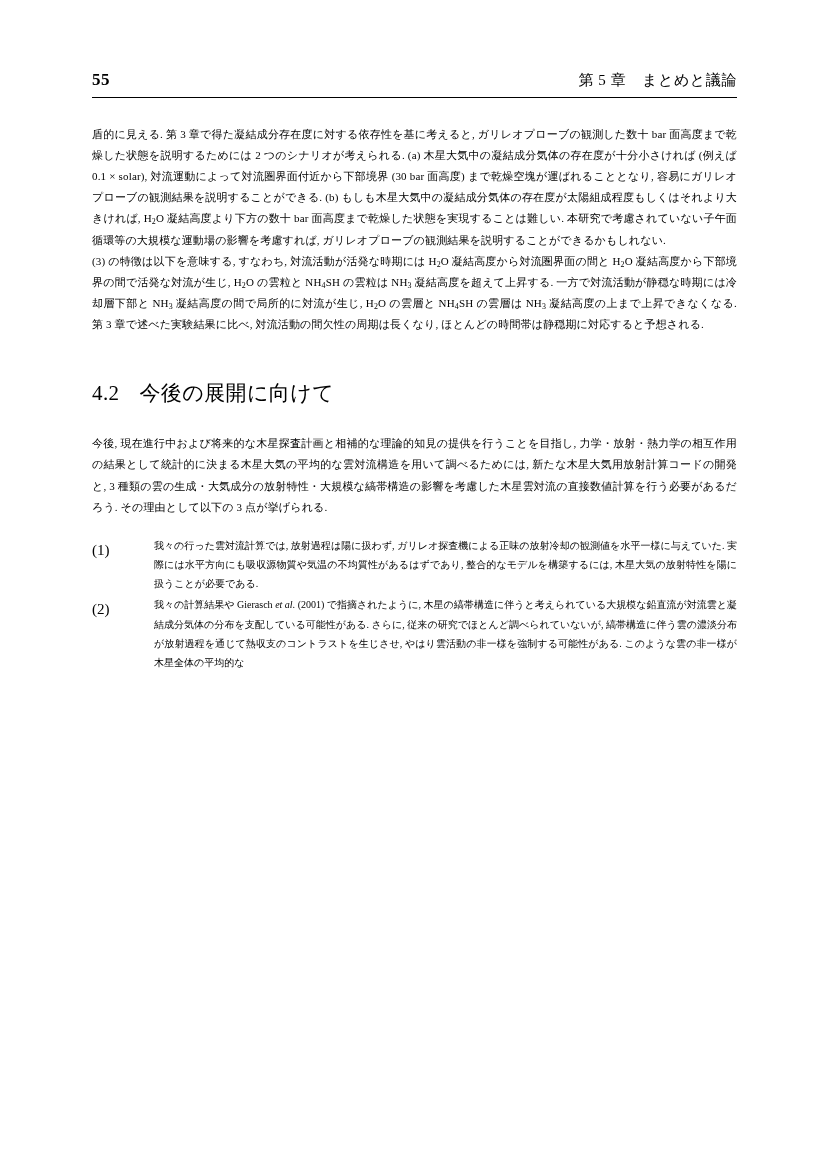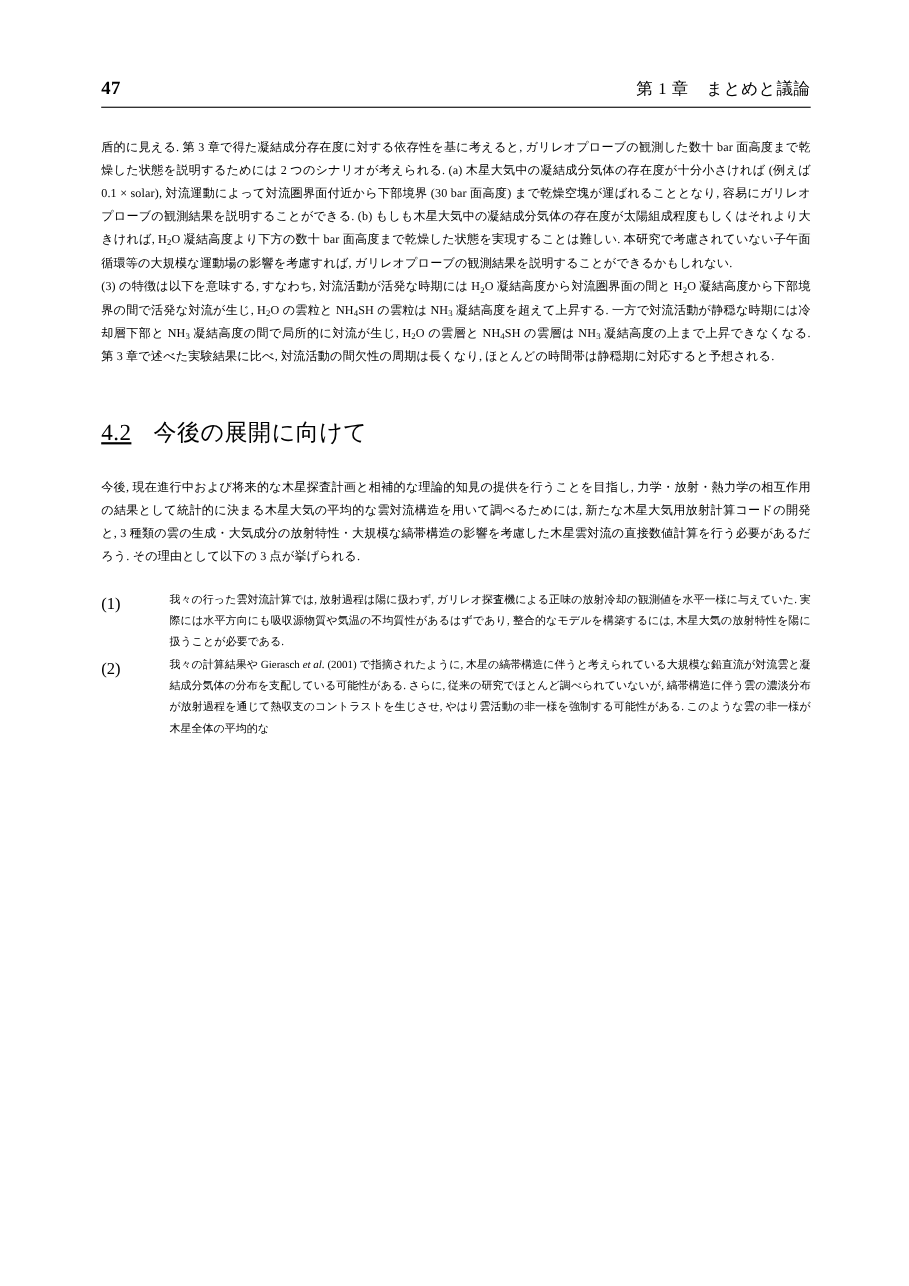--- a/index.html
+++ b/index.html
@@ -56,21 +56,20 @@
   .para + .para {
   }
   h2.section {
     font-size: 21px;
     font-weight: normal;
     margin: 44px 0 26px 0;
     letter-spacing: 0.4px;
   }
   h2.section .num {
     margin-right: 20px;
-    text-decoration: underline;
   }
   .listblock {
     margin-top: 18px;
   }
   .listitem {
     display: flex;
     align-items: flex-start;
     margin-bottom: 2px;
   }
   .listitem .marker {
@@ -94,22 +93,22 @@
     font-style: italic;
   }
 </style>
 </head>
 <body>
 
 <div class="page">
   <div class="content">
 
     <div class="header">
-      <span class="pageno">47</span>
-      <span class="chaptitle">第 1 章　まとめと議論</span>
+      <span class="pageno">55</span>
+      <span class="chaptitle">第 5 章　まとめと議論</span>
     </div>
 
     <p class="para">盾的に見える. 第 3 章で得た凝結成分存在度に対する依存性を基に考えると, ガリレオプローブの観測した数十 bar 面高度まで乾燥した状態を説明するためには 2 つのシナリオが考えられる. (a) 木星大気中の凝結成分気体の存在度が十分小さければ (例えば 0.1 × solar), 対流運動によって対流圏界面付近から下部境界 (30 bar 面高度) まで乾燥空塊が運ばれることとなり, 容易にガリレオプローブの観測結果を説明することができる. (b) もしも木星大気中の凝結成分気体の存在度が太陽組成程度もしくはそれより大きければ, H<span class="sub">2</span>O 凝結高度より下方の数十 bar 面高度まで乾燥した状態を実現することは難しい. 本研究で考慮されていない子午面循環等の大規模な運動場の影響を考慮すれば, ガリレオプローブの観測結果を説明することができるかもしれない.</p>
 
     <p class="para">(3) の特徴は以下を意味する, すなわち, 対流活動が活発な時期には H<span class="sub">2</span>O 凝結高度から対流圏界面の間と H<span class="sub">2</span>O 凝結高度から下部境界の間で活発な対流が生じ, H<span class="sub">2</span>O の雲粒と NH<span class="sub">4</span>SH の雲粒は NH<span class="sub">3</span> 凝結高度を超えて上昇する. 一方で対流活動が静穏な時期には冷却層下部と NH<span class="sub">3</span> 凝結高度の間で局所的に対流が生じ, H<span class="sub">2</span>O の雲層と NH<span class="sub">4</span>SH の雲層は NH<span class="sub">3</span> 凝結高度の上まで上昇できなくなる. 第 3 章で述べた実験結果に比べ, 対流活動の間欠性の周期は長くなり, ほとんどの時間帯は静穏期に対応すると予想される.</p>
 
     <h2 class="section">
       <span class="num">4.2</span><span>今後の展開に向けて</span>
     </h2>
 

